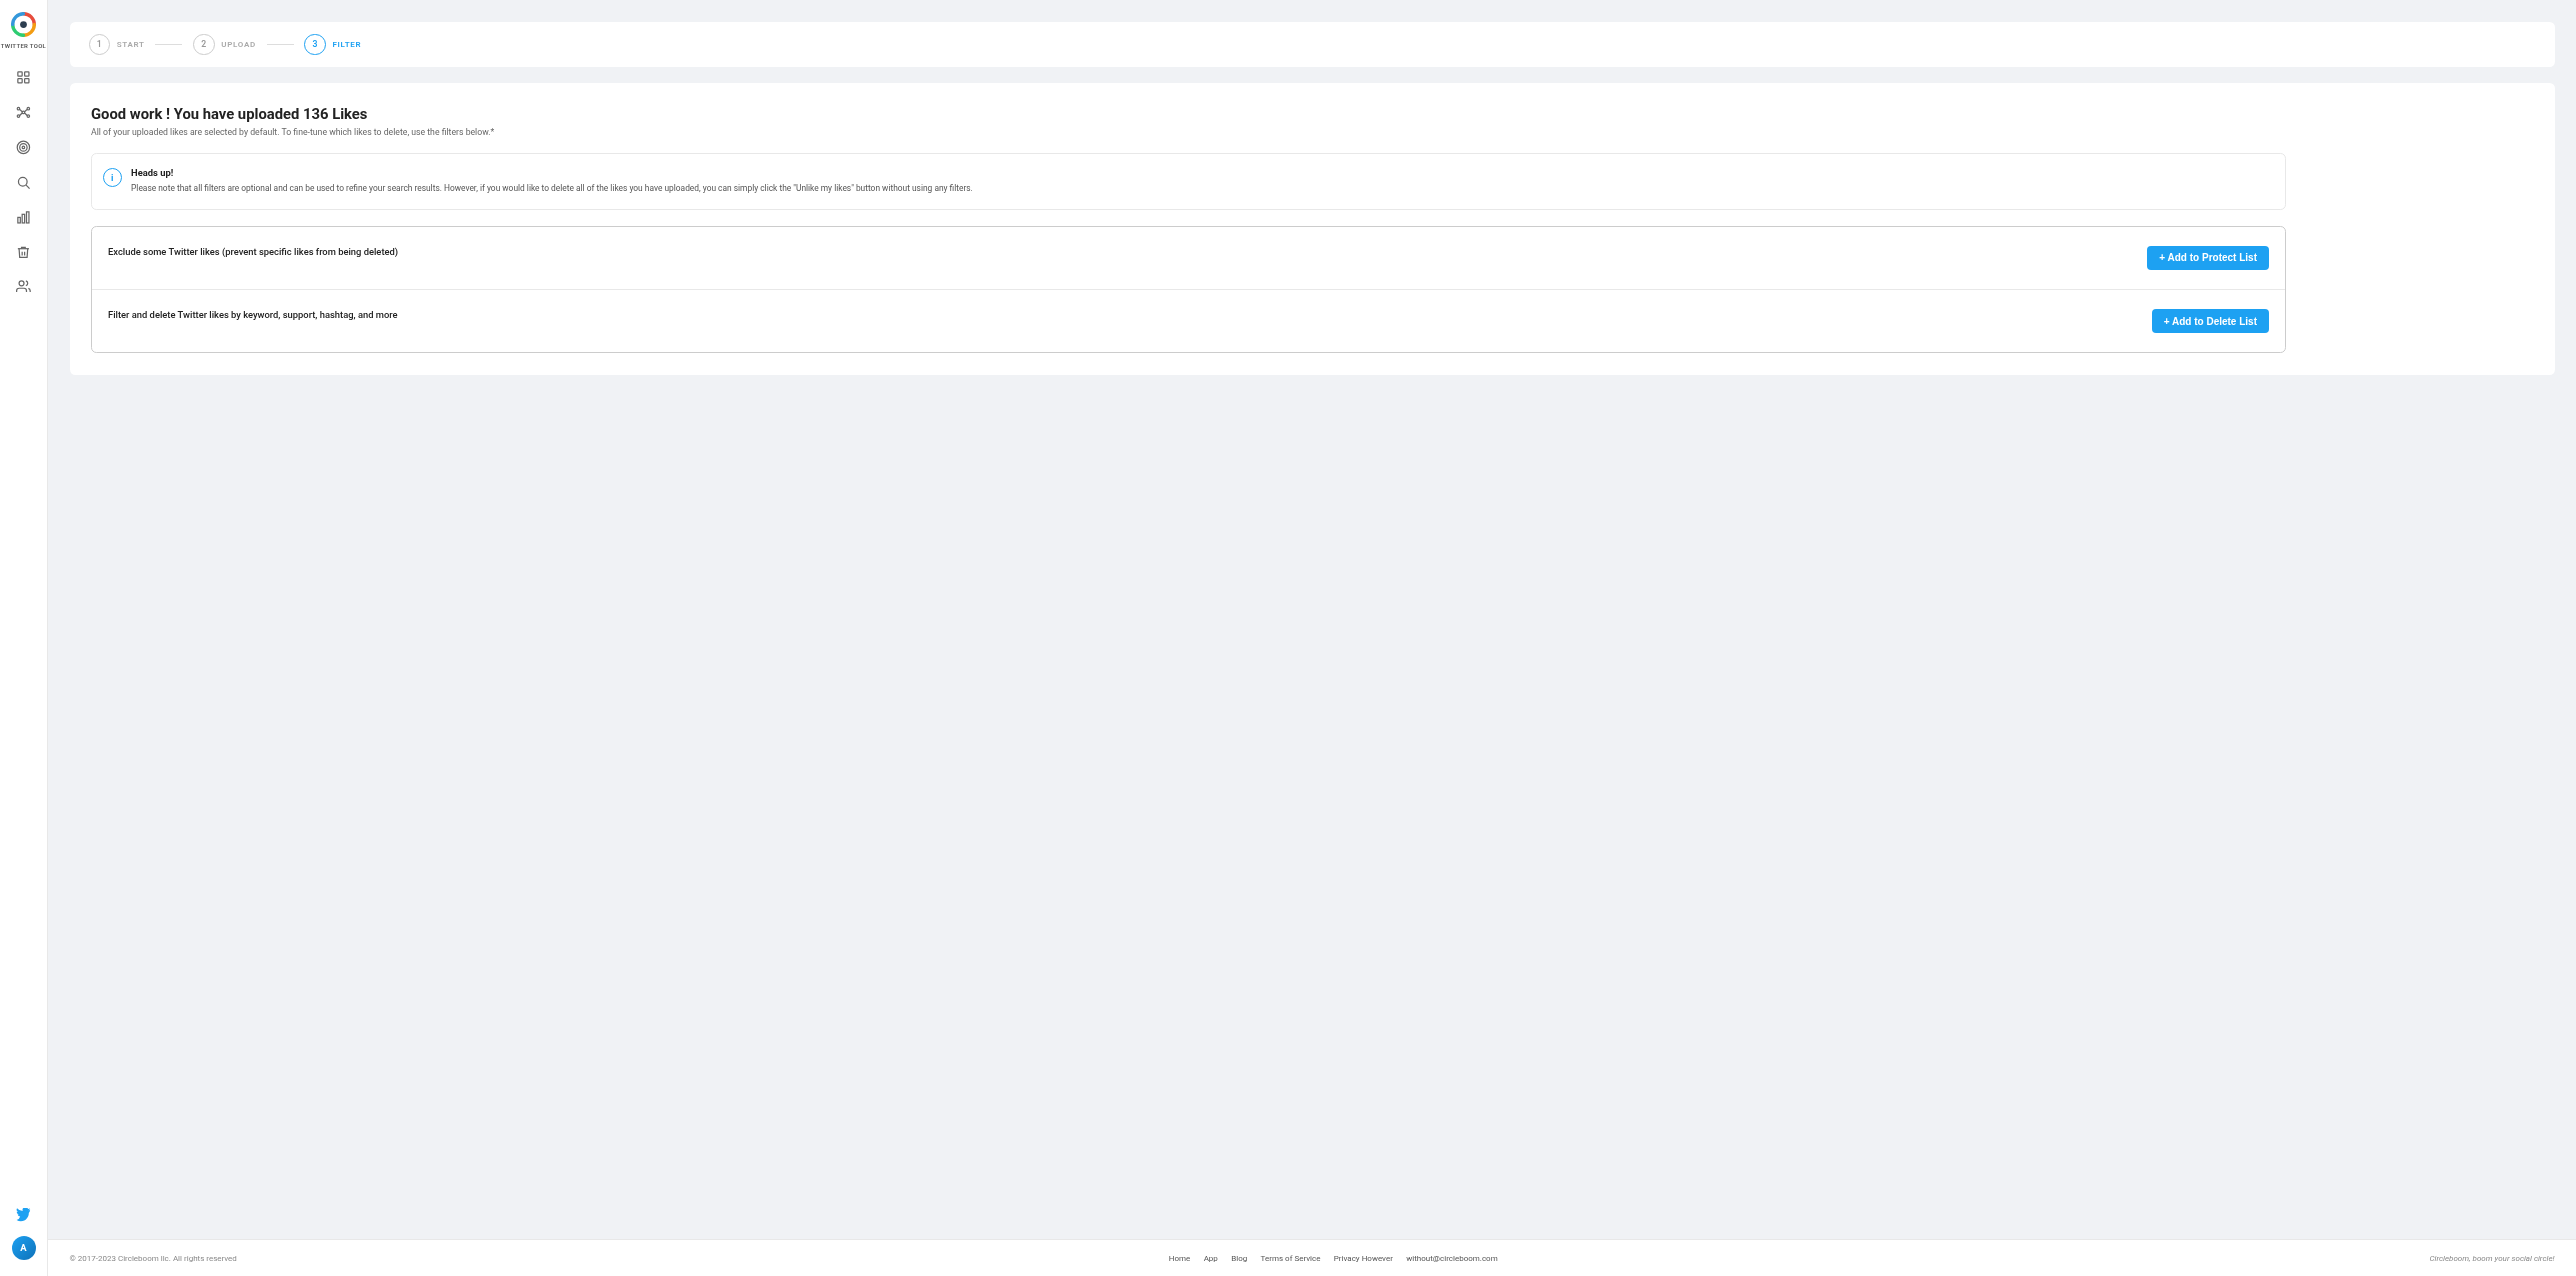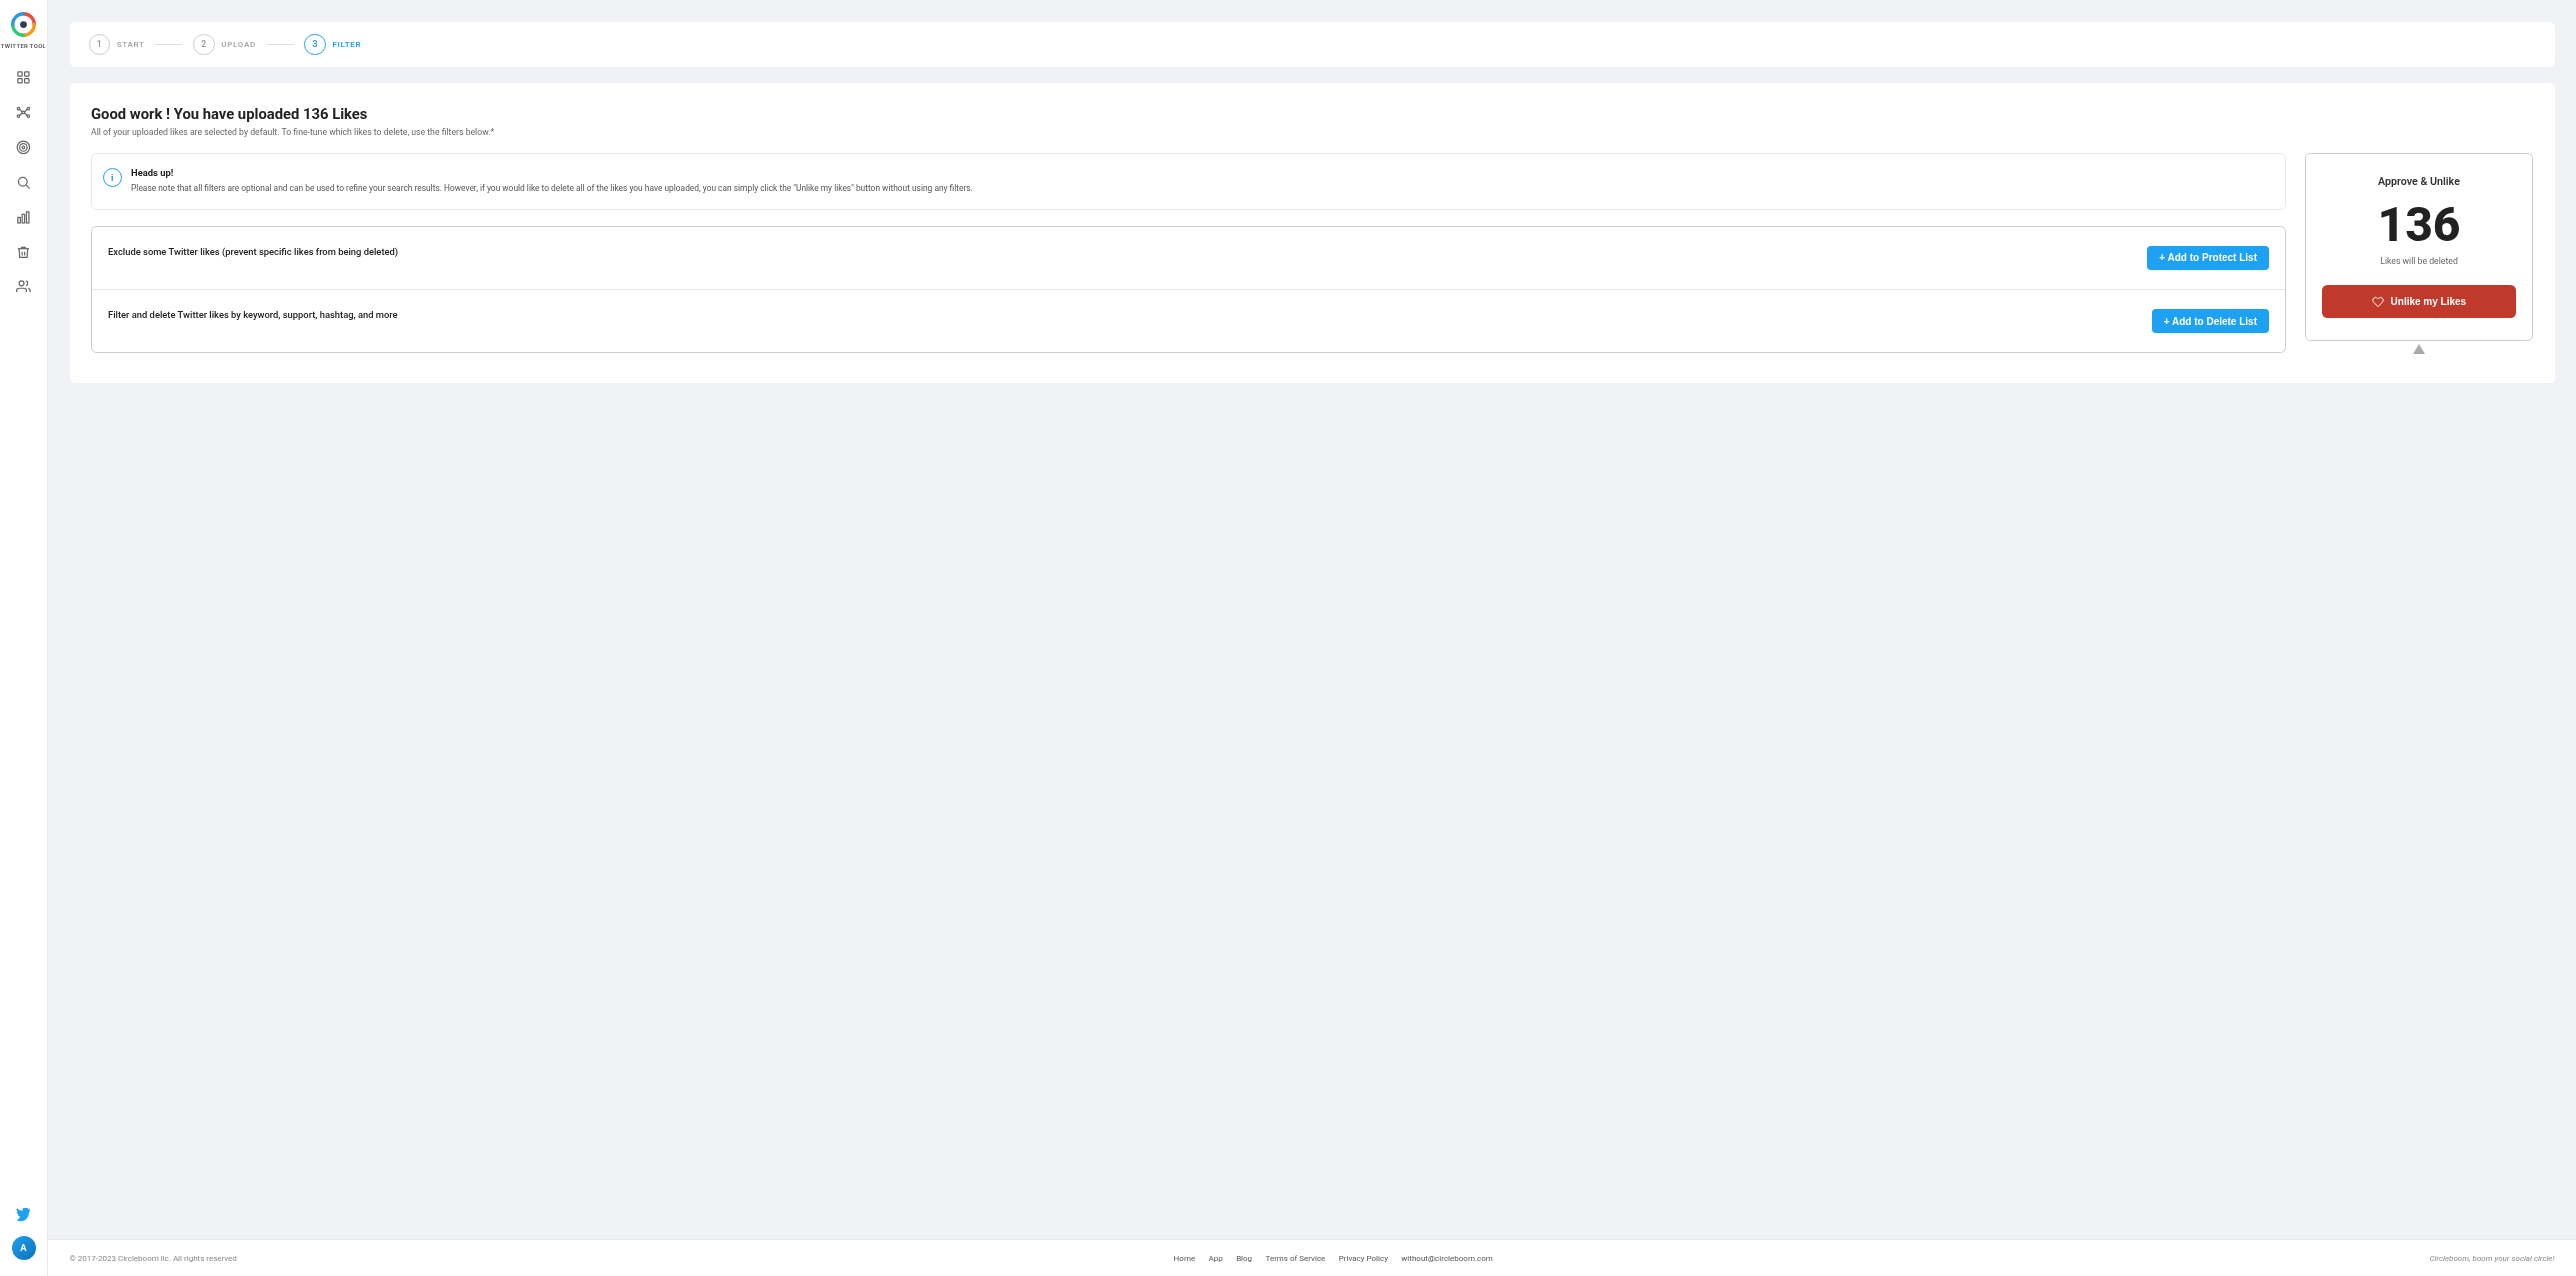--- a/index.html
+++ b/index.html
@@ -465,51 +465,31 @@
               <span class="filter-label">Exclude some Twitter likes (prevent specific likes from being deleted)</span>
               <button class="btn-add">+ Add to Protect List</button>
             </div>
             <div class="filter-row">
               <span class="filter-label">Filter and delete Twitter likes by keyword, support, hashtag, and more</span>
               <button class="btn-add">+ Add to Delete List</button>
             </div>
           </div>
         </div>
 
-        <div>
-          <div class="approve-panel">
-            <div class="approve-title">Approve &amp; Unlike</div>
-            <div class="approve-count">136</div>
-            <div class="approve-subtitle">Likes will be deleted</div>
-            <button class="btn-unlike">
-              <svg width="12" height="12" viewBox="0 0 24 24" fill="none" stroke="white" stroke-width="2">
-                <path d="M20.84 4.61a5.5 5.5 0 0 0-7.78 0L12 5.67l-1.06-1.06a5.5 5.5 0 0 0-7.78 7.78l1.06 1.06L12 21.23l7.78-7.78 1.06-1.06a5.5 5.5 0 0 0 0-7.78z"></path>
-              </svg>
-              <span>Unlike my Likes</span>
-            </button>
-          </div>
-
-          <div class="arrow-container">
-            <div class="arrow-up">
-              <div class="arrow-head"></div>
-              <div class="arrow-shaft" style="margin-top: 10.7px;"></div>
-            </div>
-          </div>
-        </div>
       </div>
     </div>
 
   </div>
 
   <footer class="footer">
     <span>© 2017-2023 Circleboom llc. All rights reserved</span>
     <div class="footer-links">
       <a class="footer-link">Home</a>
       <a class="footer-link">App</a>
       <a class="footer-link">Blog</a>
       <a class="footer-link">Terms of Service</a>
-      <a class="footer-link">Privacy Policy</a>
+      <a class="footer-link">Privacy However</a>
       <a class="footer-link">without@circleboom.com</a>
     </div>
     <span class="footer-right">Circleboom, boom your social circle!</span>
   </footer>
 </main>
 
 
 </body></html>

